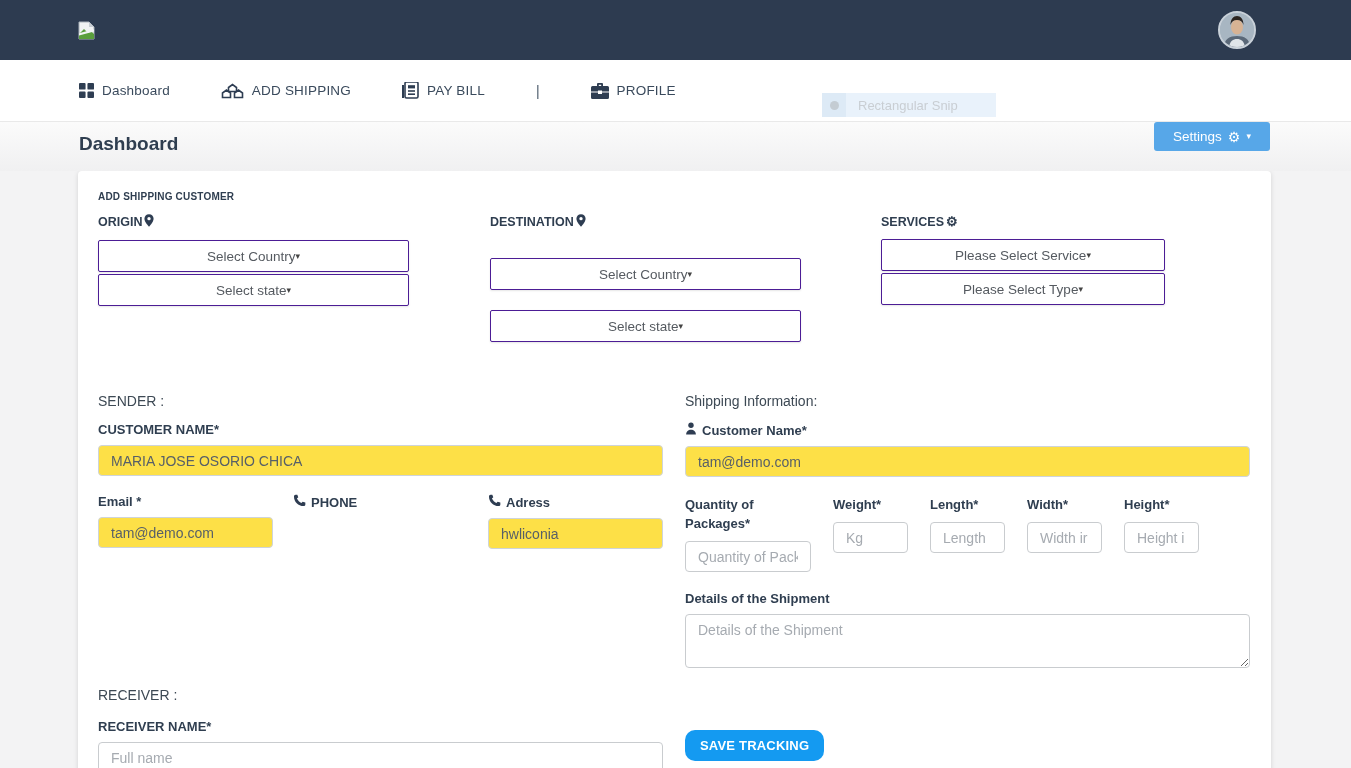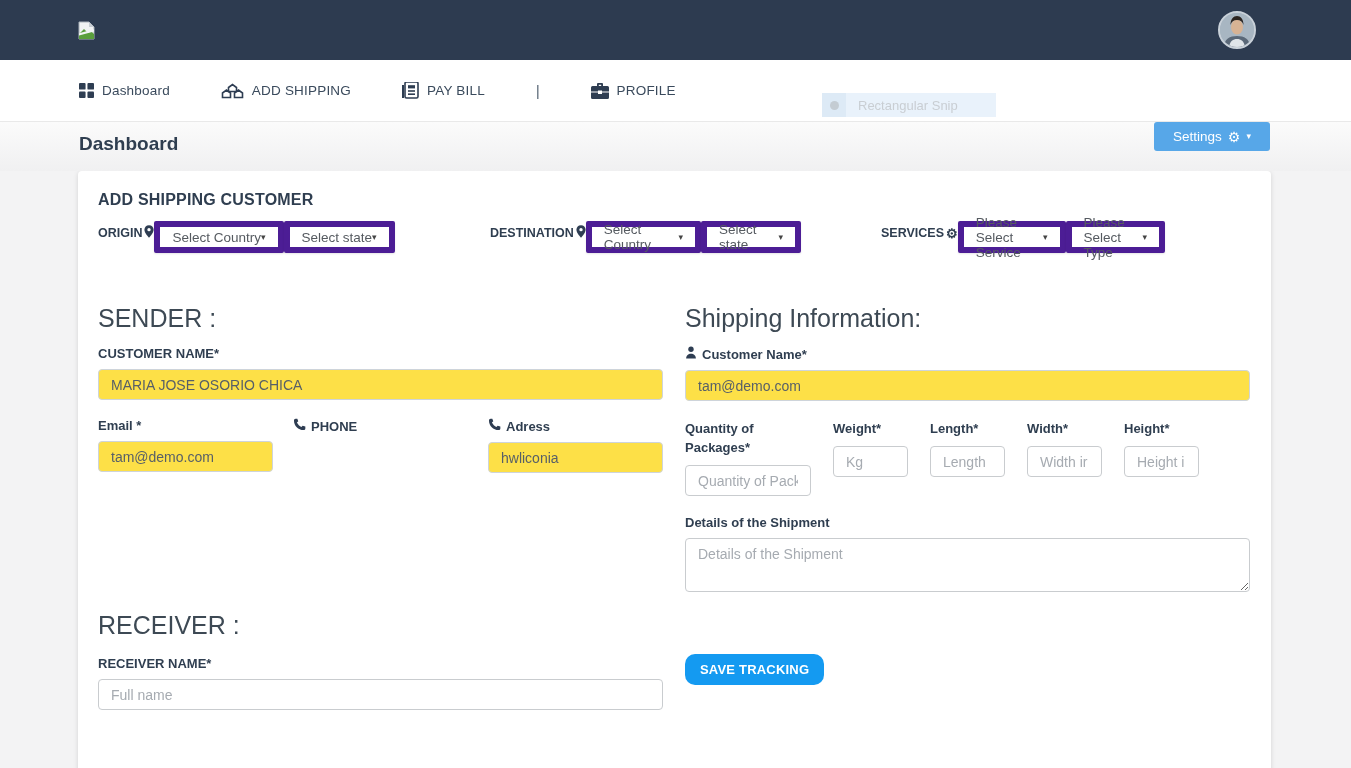--- a/index.html
+++ b/index.html
@@ -22,36 +22,36 @@
 
   
   .strip { height:49px; background:linear-gradient(#fbfbfb,#f0f0f1); position:relative; }
   .page-title { position:absolute; left:79px; top:11px; font-size:19px; font-weight:bold; color:#2f3e50; }
   .settings-btn { position:absolute; right:81px; top:0px; height:29px; min-width:116px; background:#57a7e8; color:#ffffff; border:none; border-radius:3px; font-size:13.5px; display:flex; align-items:center; justify-content:center; gap:6px; padding:0 12px; cursor:pointer; font-family:"Liberation Sans", sans-serif; }
   .settings-btn .gear { font-size:14px; line-height:1; }
   .settings-btn .caret { font-size:9px; line-height:1; }
 
   
   .card { margin:0 0 0 78px; width:1193px; height:640px; background:#ffffff; border-radius:4px; box-shadow:0 1px 5px rgba(0,0,0,.13); padding:20px; }
-  .card-title { font-size:16px; font-weight:bold; color:#2f3e50; letter-spacing:.2px; }
+  .card-title { font-size:10px; font-weight:bold; color:#2f3e50; letter-spacing:.2px; }
 
   .route-row { display:flex; margin-top:12px; }
-  .route-col { display:flex; }
+  .route-col { display:flex; flex-direction:column; }
   .route-col.c1 { width:311px; margin-right:81px; }
-  .route-col.c2 { width:311px; margin-right:80px; }
+  .route-col.c2 { width:311px; margin-right:80px;gap:18px; }
   .route-col.c3 { width:284px; }
   .route-label { font-size:12.5px; font-weight:bold; color:#2f3e50; display:flex; align-items:center; gap:2px; margin-bottom:10px; }
   .route-label .gear { font-size:13px; }
-  .select { height:32px; background:#fff; border:6px solid #4c1d95; border-radius:2px; box-shadow:0 1px 2px rgba(0,0,0,.10); display:flex; align-items:center; justify-content:flex-start; padding:0 12px; font-size:13.5px; color:#555a60; cursor:pointer; margin-bottom:2px; }
+  .select { height:32px; background:#fff; border:1px solid #4c1d95; border-radius:2px; box-shadow:0 1px 2px rgba(0,0,0,.10); display:flex; align-items:center; justify-content:center; padding:0 12px; font-size:13.5px; color:#555a60; cursor:pointer; margin-bottom:2px; }
   .select .caret { font-size:9px; color:#444; }
 
   .cols { display:flex; margin-top:49px; }
   .col-left { width:565px; margin-right:22px; }
   .col-right { width:565px; }
-  .sec-title { font-size:25px; color:#3d4954; }
+  .sec-title { font-size:14px; color:#3d4954; }
   .flabel { font-size:13px; font-weight:bold; color:#2f3e50; display:flex; align-items:center; gap:5px; }
   .mt13 { margin-top:13px; }
   .mt18 { margin-top:18px; }
 
   .tin { width:100%; height:31px; border:1px solid #ced4da; border-radius:4px; padding:0 12px; font-size:14px; font-family:"Liberation Sans", sans-serif; color:#575f68; }
   .tin.gray { background:#fde047; }
   .tin.white { background:#ffffff; border-color:#c9cccf; }
   ::placeholder { color:#a6abb1; opacity:1; }
 
   .fgrid { margin-top:8px; }

